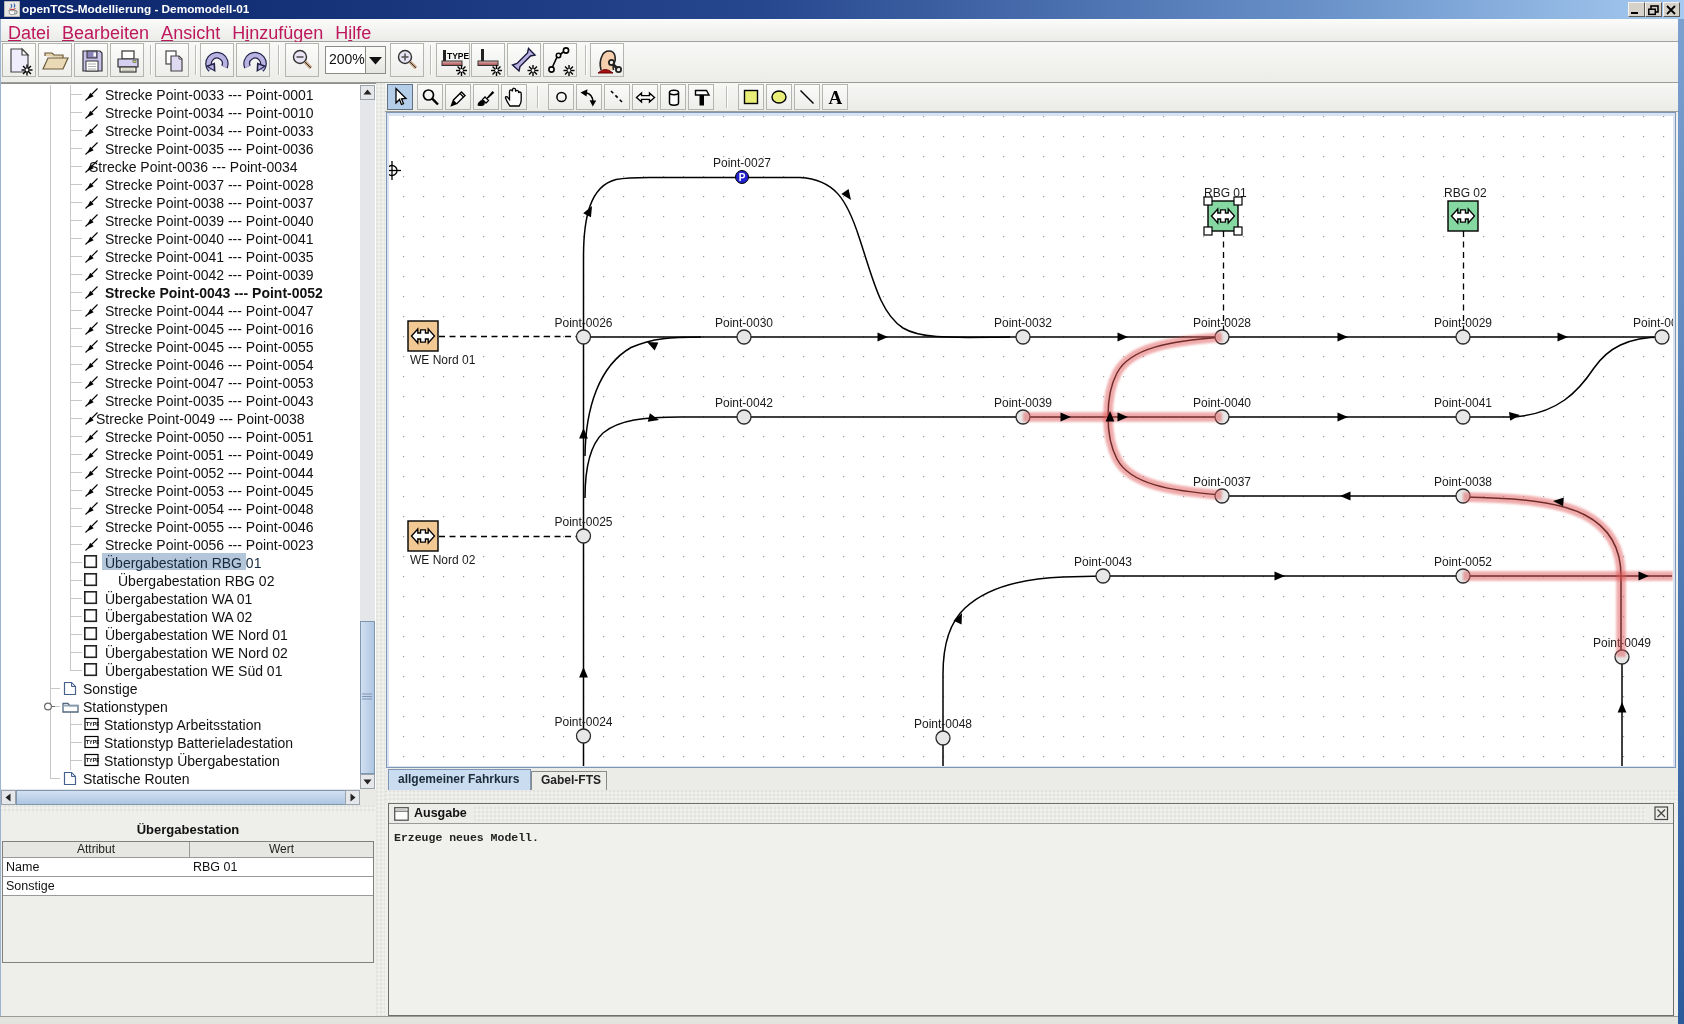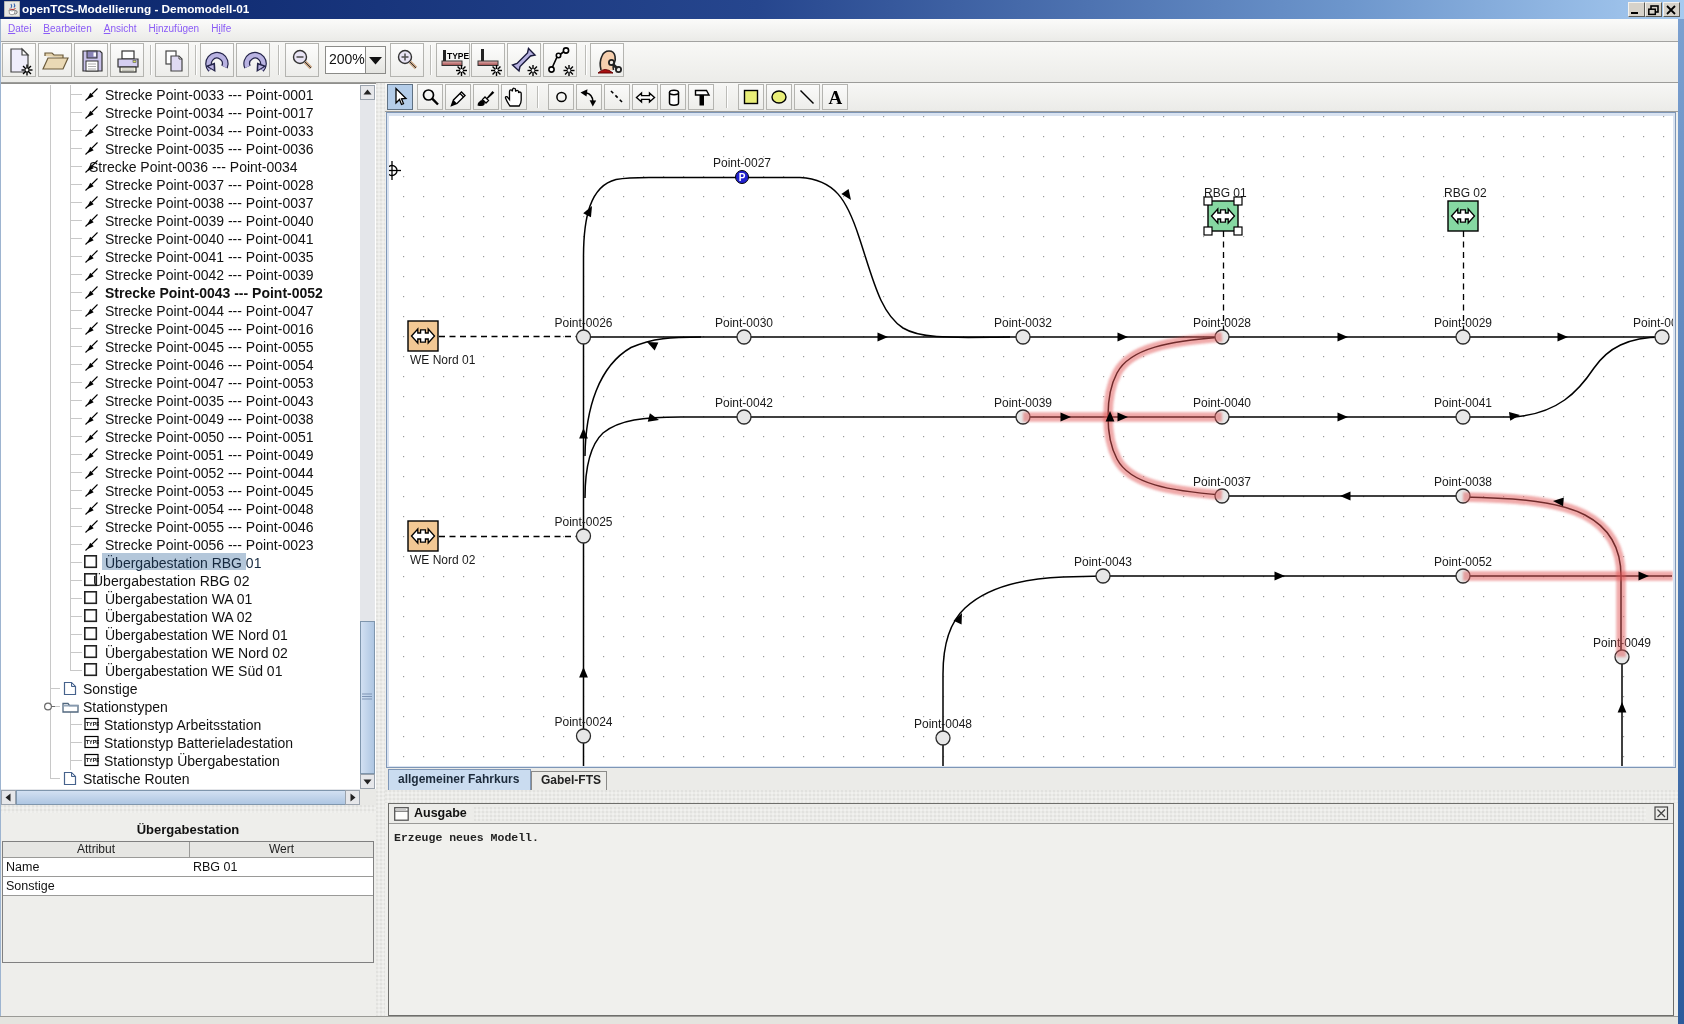--- a/index.html
+++ b/index.html
@@ -41,21 +41,21 @@
     </div>
     <div class="abs" style="left:1645px;top:2px;width:15px;height:13px;background:#d6d2ca;border-top:1px solid #f4f2ee;border-left:1px solid #f4f2ee;border-right:1px solid #5a5a55;border-bottom:1px solid #5a5a55;"><svg width="15" height="13">
         <rect x="5" y="2" width="7" height="6" fill="none" stroke="#000" stroke-width="1.6"></rect>
         <rect x="2.8" y="5.2" width="6.5" height="5.2" fill="#d6d2ca" stroke="#000" stroke-width="1.5"></rect>
       </svg></div>
     <div class="abs" style="left:1663px;top:2px;width:15px;height:13px;background:#d6d2ca;border-top:1px solid #f4f2ee;border-left:1px solid #f4f2ee;border-right:1px solid #5a5a55;border-bottom:1px solid #5a5a55;"><svg width="15" height="13">
         <path d="M3,2 L11,10 M11,2 L3,10" stroke="#000" stroke-width="1.8"></path>
       </svg></div>
 
 <div class="abs" style="left:0;top:19px;width:1684px;height:23px;background:linear-gradient(#fbfbfa,#ebebe8);border-bottom:1px solid #a2a2a0;box-sizing:border-box;"></div>
-<div class="abs" style="left:8px;top:23px;font-size:10px;color:#8b5cf6;">
+<div class="abs" style="left:8px;top:23px;font-size:18px;color:#be185d;">
  <span><u>D</u>atei</span><span style="margin-left:12px"><u>B</u>earbeiten</span><span style="margin-left:12px"><u>A</u>nsicht</span><span style="margin-left:12px">H<u>i</u>nzufügen</span><span style="margin-left:12px">H<u>i</u>lfe</span>
 </div>
 <div class="abs" style="left:0;top:42px;width:1684px;height:41px;background:linear-gradient(#f8f8f6,#ecece9);border-bottom:1px solid #9c9c99;box-sizing:border-box;"></div>
 <svg class="abs" style="left:0;top:42px" width="700" height="41">
       <defs>
         <linearGradient id="redg" x1="0" y1="0" x2="0" y2="1">
           <stop offset="0" stop-color="#e8b8b8"></stop>
           <stop offset="1" stop-color="#a04848"></stop>
         </linearGradient>
       </defs>
@@ -300,21 +300,21 @@
           <path d="M3.2,12.2 l3,-6.5 l3.5,3.5 z" fill="#000"></path>
         </svg>
         <span class="rt" style="left:105px;">Strecke Point-0033 --- Point-0001</span>
       </div>
 <div class="row" style="top:0px;">
         <div class="abs" style="left:70px;top:9px;width:12px;height:1px;background:#c8c8c8;"></div>
         <svg class="abs" style="left:84px;top:2px" width="15" height="15">
           <line x1="1.5" y1="13.5" x2="13.5" y2="1.5" stroke="#000" stroke-width="1.1"></line>
           <path d="M3.2,12.2 l3,-6.5 l3.5,3.5 z" fill="#000"></path>
         </svg>
-        <span class="rt" style="left:105px;">Strecke Point-0034 --- Point-0017</span>
+        <span class="rt" style="left:105px;">Strecke Point-0034 --- Point-0010</span>
       </div>
 <div class="row" style="top:0px;">
         <div class="abs" style="left:70px;top:9px;width:12px;height:1px;background:#c8c8c8;"></div>
         <svg class="abs" style="left:84px;top:2px" width="15" height="15">
           <line x1="1.5" y1="13.5" x2="13.5" y2="1.5" stroke="#000" stroke-width="1.1"></line>
           <path d="M3.2,12.2 l3,-6.5 l3.5,3.5 z" fill="#000"></path>
         </svg>
         <span class="rt" style="left:105px;">Strecke Point-0034 --- Point-0033</span>
       </div>
 <div class="row" style="top:0px;">
@@ -436,21 +436,21 @@
           <path d="M3.2,12.2 l3,-6.5 l3.5,3.5 z" fill="#000"></path>
         </svg>
         <span class="rt" style="left:105px;">Strecke Point-0035 --- Point-0043</span>
       </div>
 <div class="row" style="top:0px;">
         <div class="abs" style="left:70px;top:9px;width:12px;height:1px;background:#c8c8c8;"></div>
         <svg class="abs" style="left:84px;top:2px" width="15" height="15">
           <line x1="1.5" y1="13.5" x2="13.5" y2="1.5" stroke="#000" stroke-width="1.1"></line>
           <path d="M3.2,12.2 l3,-6.5 l3.5,3.5 z" fill="#000"></path>
         </svg>
-        <span class="rt" style="left:105px;">Strecke Point-0049 --- Point-0038</span>
+        <span class="rt" style="left:96px;">Strecke Point-0049 --- Point-0038</span>
       </div>
 <div class="row" style="top:0px;">
         <div class="abs" style="left:70px;top:9px;width:12px;height:1px;background:#c8c8c8;"></div>
         <svg class="abs" style="left:84px;top:2px" width="15" height="15">
           <line x1="1.5" y1="13.5" x2="13.5" y2="1.5" stroke="#000" stroke-width="1.1"></line>
           <path d="M3.2,12.2 l3,-6.5 l3.5,3.5 z" fill="#000"></path>
         </svg>
         <span class="rt" style="left:105px;">Strecke Point-0050 --- Point-0051</span>
       </div>
 <div class="row" style="top:0px;">
@@ -507,21 +507,21 @@
         <svg class="abs" style="left:84px;top:2px" width="14" height="14">
           <rect x="0.8" y="0.8" width="11.5" height="11.5" fill="#fff" stroke="#222" stroke-width="1.6"></rect>
         </svg>
         <span class="rt" style="left:105px;color:#16293f;">Übergabestation RBG 01</span>
       </div>
 <div class="row">
         <div class="abs" style="left:70px;top:9px;width:12px;height:1px;background:#c8c8c8;"></div>
         <svg class="abs" style="left:84px;top:2px" width="14" height="14">
           <rect x="0.8" y="0.8" width="11.5" height="11.5" fill="#fff" stroke="#222" stroke-width="1.6"></rect>
         </svg>
-        <span class="rt" style="left:93px;color:#111;">Übergabestation RBG 02</span>
+        <span class="rt" style="left:118px;color:#111;">Übergabestation RBG 02</span>
       </div>
 <div class="row">
         <div class="abs" style="left:70px;top:9px;width:12px;height:1px;background:#c8c8c8;"></div>
         <svg class="abs" style="left:84px;top:2px" width="14" height="14">
           <rect x="0.8" y="0.8" width="11.5" height="11.5" fill="#fff" stroke="#222" stroke-width="1.6"></rect>
         </svg>
         <span class="rt" style="left:105px;color:#111;">Übergabestation WA 01</span>
       </div>
 <div class="row">
         <div class="abs" style="left:70px;top:9px;width:12px;height:1px;background:#c8c8c8;"></div>

